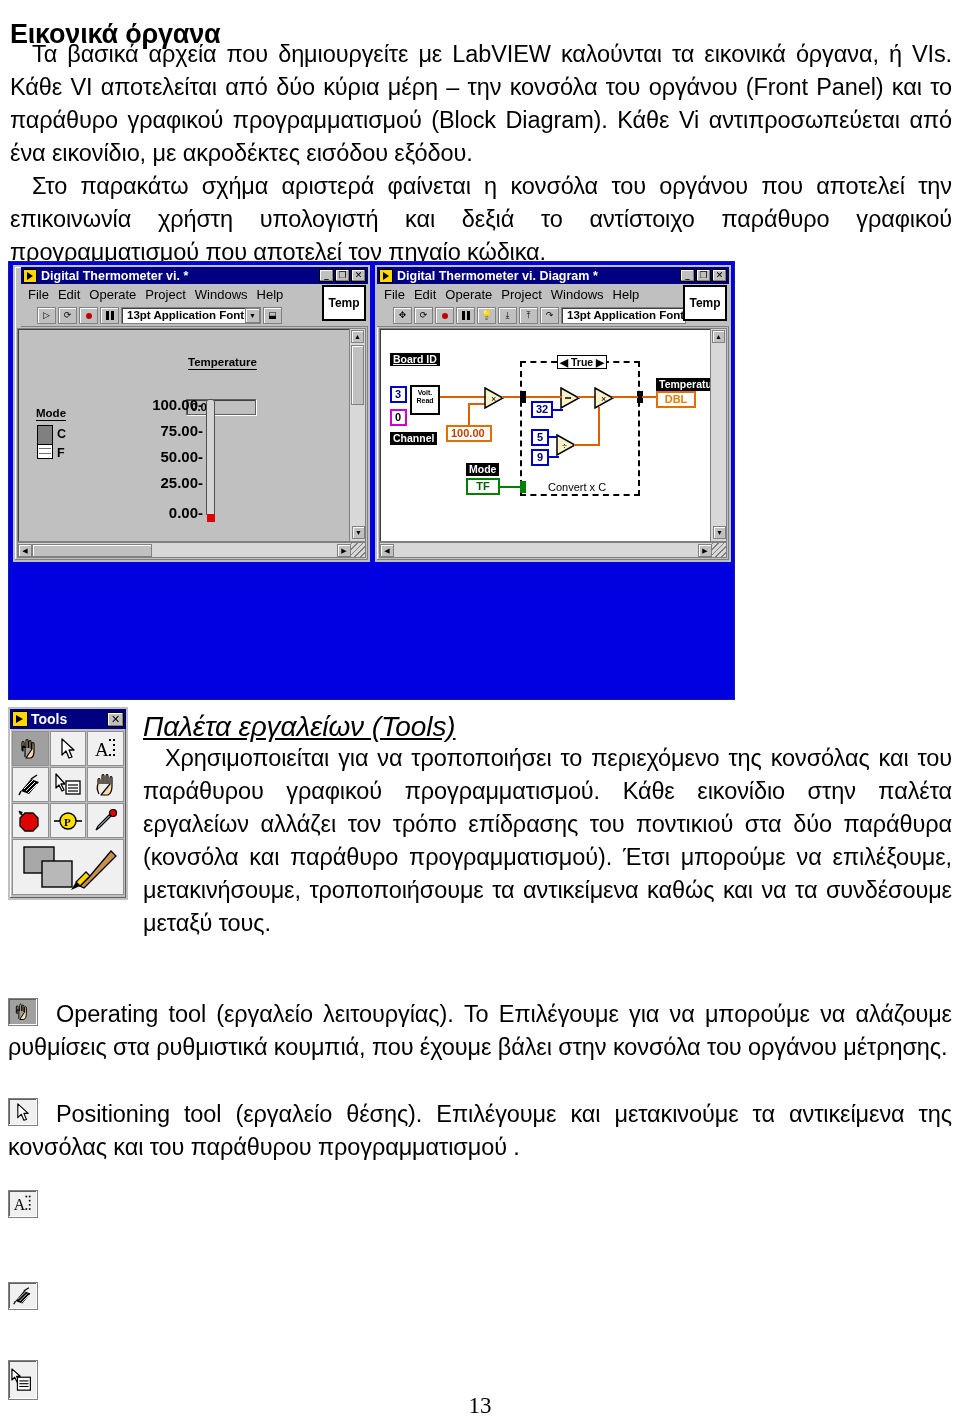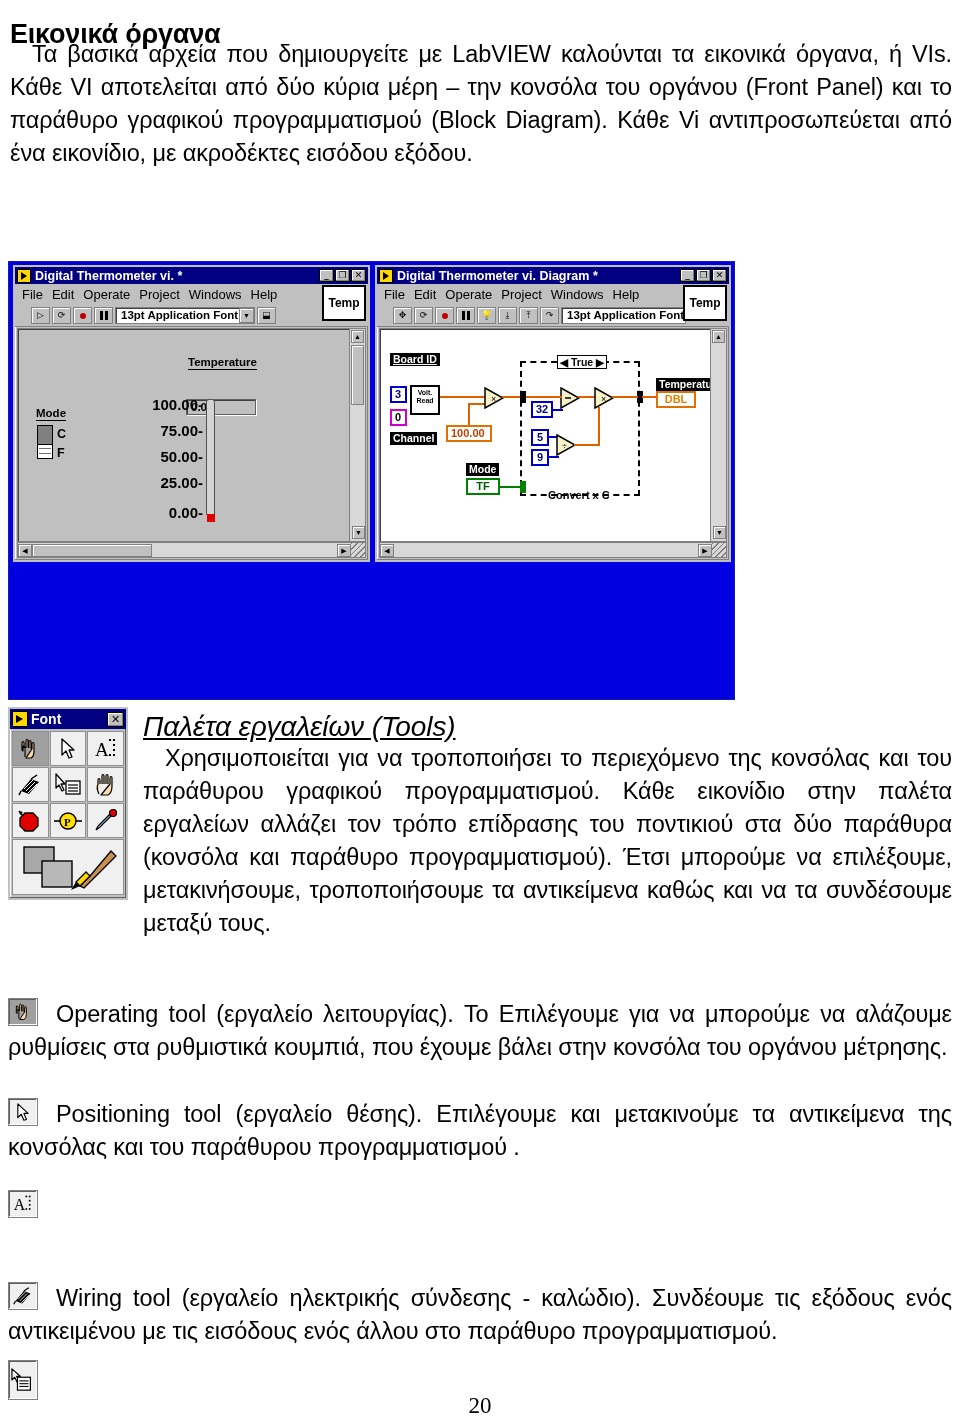--- a/index.html
+++ b/index.html
@@ -59,21 +59,21 @@
 
   .win {
     position: absolute;
     top: 3px;
     background: #c0c0c0;
     border: 2px solid #c0c0c0;
     box-shadow: inset -1px -1px 0 #808080, inset 1px 1px 0 #ffffff;
     box-sizing: border-box;
     overflow: hidden;
   }
-  .win-fp { left: 4px; width: 357px; height: 297px; }
+  .win-fp { left: 4px; width: 357px; height: 297px; padding-left: 6px; }
   .win-bd { left: 366px; width: 356px; height: 297px; }
 
   .titlebar {
     height: 17px;
     background: #000080;
     display: flex;
     align-items: center;
     padding: 0 2px;
     color: #ffffff;
     font-size: 12.5px;
@@ -536,20 +536,21 @@
 </style>
 </head>
 <body>
 
 <div class="page">
 
   <h1 class="doc-title">Εικονικά όργανα</h1>
 
   <div class="para" style="left:10px; top:38px; width:942px;">
     <p class="indent">Τα βασικά αρχεία που δημιουργείτε με LabVIEW καλούνται τα εικονικά όργανα, ή VIs.   Κάθε VI αποτελείται από δύο κύρια μέρη – την κονσόλα του οργάνου (Front Panel) και το παράθυρο γραφικού προγραμματισμού (Block Diagram). Κάθε Vi αντιπροσωπεύεται από ένα εικονίδιο, με ακροδέκτες εισόδου εξόδου.</p>
+    <p class="indent">Στο παρακάτω σχήμα  αριστερά φαίνεται η κονσόλα του οργάνου που αποτελεί την επικοινωνία χρήστη υπολογιστή και δεξιά το αντίστοιχο παράθυρο γραφικού προγραμματισμού που αποτελεί τον πηγαίο κώδικα.</p>
   </div>
 
   <div class="shot">
 
     <div class="win win-fp">
       <div class="titlebar">
         <span class="tb-icon"></span>
         <span class="tb-title">Digital Thermometer vi. *</span>
         <span class="tb-buttons">
           <span class="tb-btn">_</span>
@@ -679,21 +680,21 @@
         <div class="bd-wire" style="left:122px; top:67px; width:22px; height:2px;"></div>
 
         <div class="bd-term" style="left:86px; top:134px;">Mode</div>
         <div class="bd-const c-green" style="left:86px; top:149px; width:34px; text-align:center;">TF</div>
         <div class="bd-wire-green" style="left:120px; top:157px; width:24px; height:2px;"></div>
 
         <div class="bd-case" style="left:140px; top:32px; width:120px; height:135px;"></div>
         <div class="bd-case-label" style="left:177px; top:26px;">
           ◀ <span>True</span> ▶
         </div>
-        <div class="bd-text" style="left:168px; top:160px;font-weight:bold;">Convert x  C</div>
+        <div class="bd-text" style="left:168px; top:152px;">Convert x  C</div>
         <div class="bd-tunnel" style="left:140px; top:62px;"></div>
         <div class="bd-tunnel" style="left:140px; top:152px; background:#008000;"></div>
         <div class="bd-tunnel" style="left:257px; top:62px;"></div>
 
         <div class="bd-const c-blue" style="left:151px; top:72px; width:22px; text-align:center;">32</div>
         <div class="bd-wire-blue" style="left:173px; top:80px; width:10px; height:2px;"></div>
         <svg class="bd-tri" style="left:180px; top:58px;" viewBox="0 0 20 22">
           <polygon points="1,1 19,11 1,21" fill="#f7f2c8" stroke="#000" stroke-width="1.5"></polygon>
           <line x1="5" y1="11" x2="11" y2="11" stroke="#000" stroke-width="1.5"></line>
         </svg>
@@ -732,21 +733,21 @@
         <div class="sc-track"></div>
         <div class="sc-arrow">▶</div>
         <div class="sc-grip"></div>
       </div>
     </div>
   </div>
 
   <div class="tools-palette">
     <div class="tp-title">
       <span class="tp-icon"></span>
-      <span class="tp-label">Font</span>
+      <span class="tp-label">Tools</span>
       <span class="tp-close">✕</span>
     </div>
     <div class="tp-grid">
 
       <div class="tp-cell selected">
         <svg width="26" height="24" viewBox="0 0 26 24">
           <path d="M8 20 L8 11 C8 9 6 8 6 10 L6 14 L5 13 L5 6 C5 4 7 4 7 6 L7 11 M9 11 L9 4 C9 2 11 2 11 4 L11 11 M12 11 L12 5 C12 3 14 3 14 5 L14 12 M15 12 L15 7 C15 5 17 5 17 7 L17 14 C17 18 16 20 14 21 L9 21 Z" fill="#fcd9a8" stroke="#000" stroke-width="1.2" stroke-linejoin="round"></path>
         </svg>
       </div>
 
@@ -867,29 +868,26 @@
   </div>
 
   <div class="tool-inline" style="left:8px; top:1282px;">
     <svg width="22" height="20" viewBox="0 0 26 24">
       <path d="M4 18 L14 6 L22 9 L12 21 Z" fill="#000"></path>
       <path d="M7 16 L16 7 M9 18 L18 9 M11 20 L20 11" stroke="#fff" stroke-width="1"></path>
       <line x1="14" y1="6" x2="20" y2="2" stroke="#000" stroke-width="1.5"></line>
       <line x1="4" y1="18" x2="2" y2="22" stroke="#000" stroke-width="1.5"></line>
     </svg>
   </div>
-  <div class="para" style="left:8px; top:1282px; width:944px; text-indent:48px;">
-    <p>Wiring tool (εργαλείο ηλεκτρικής σύνδεσης - καλώδιο). Συνδέουμε τις εξόδους ενός αντικειμένου με τις εισόδους ενός άλλου στο παράθυρο προγραμματισμού.</p>
-  </div>
 
   <div class="tool-inline tall" style="left:8px; top:1360px; width:30px;">
     <svg width="26" height="24" viewBox="0 0 28 26">
       <polygon points="2,1 2,13 5,10 8,16 10,15 7,9 11,9" fill="#fff" stroke="#000" stroke-width="1.3" stroke-linejoin="round"></polygon>
       <rect x="8" y="10" width="14" height="14" fill="#fff" stroke="#000" stroke-width="1.3"></rect>
       <line x1="10" y1="14" x2="20" y2="14" stroke="#000" stroke-width="1.2"></line>
       <line x1="10" y1="17" x2="20" y2="17" stroke="#000" stroke-width="1.2"></line>
       <line x1="10" y1="20" x2="20" y2="20" stroke="#000" stroke-width="1.2"></line>
     </svg>
   </div>
 
-  <div class="page-number">20</div>
+  <div class="page-number">13</div>
 
 </div>
 
 </body></html>

